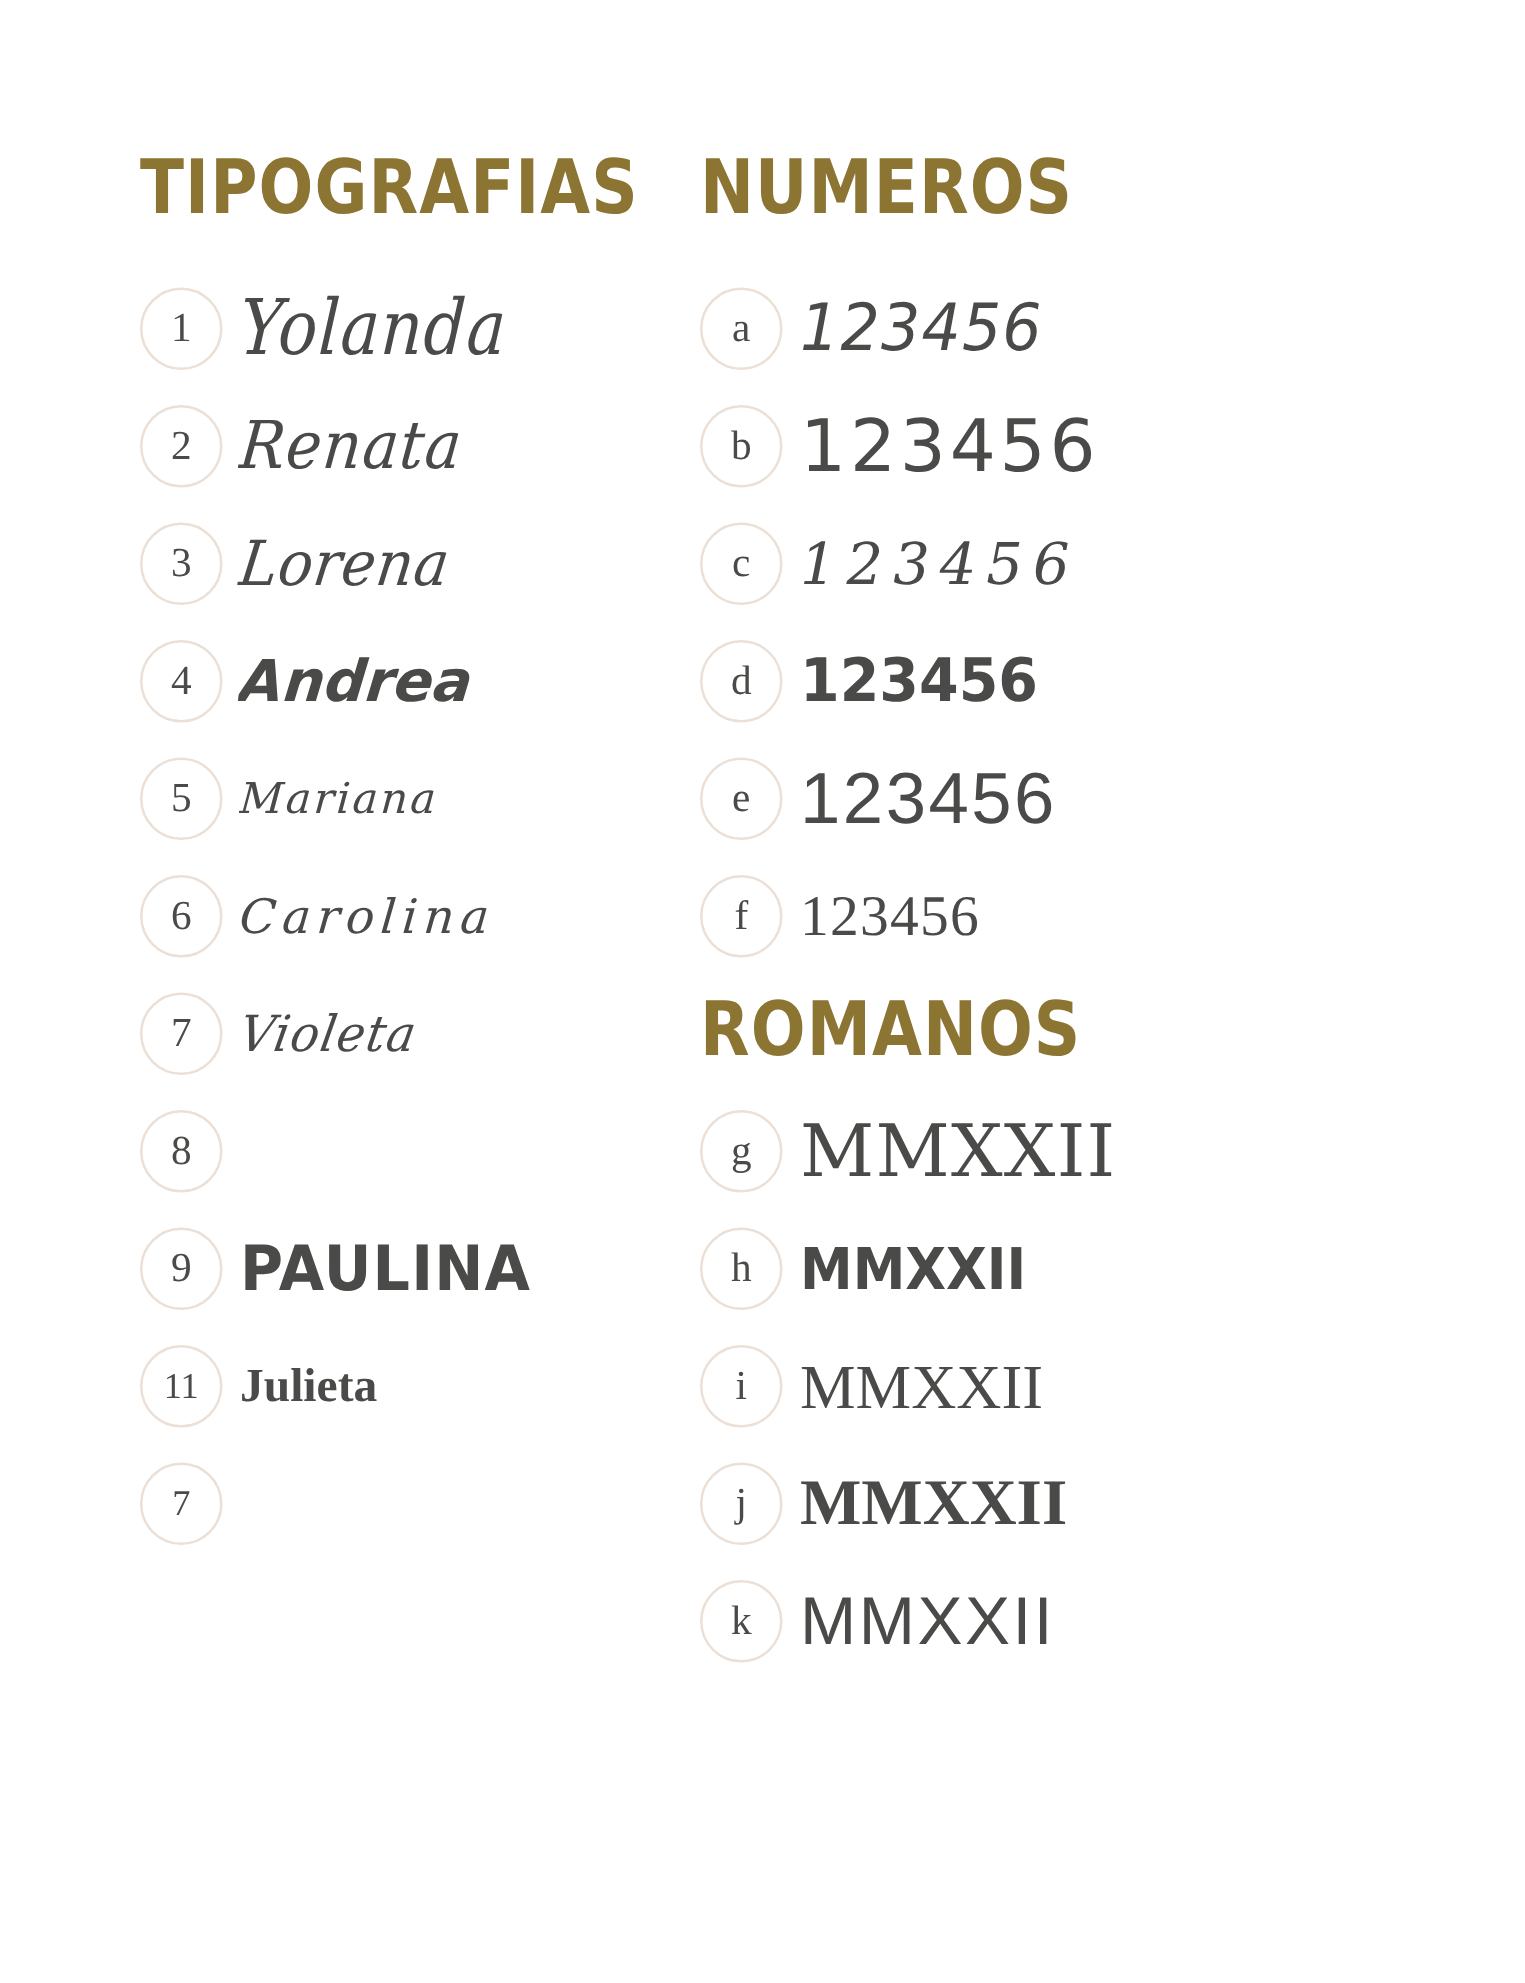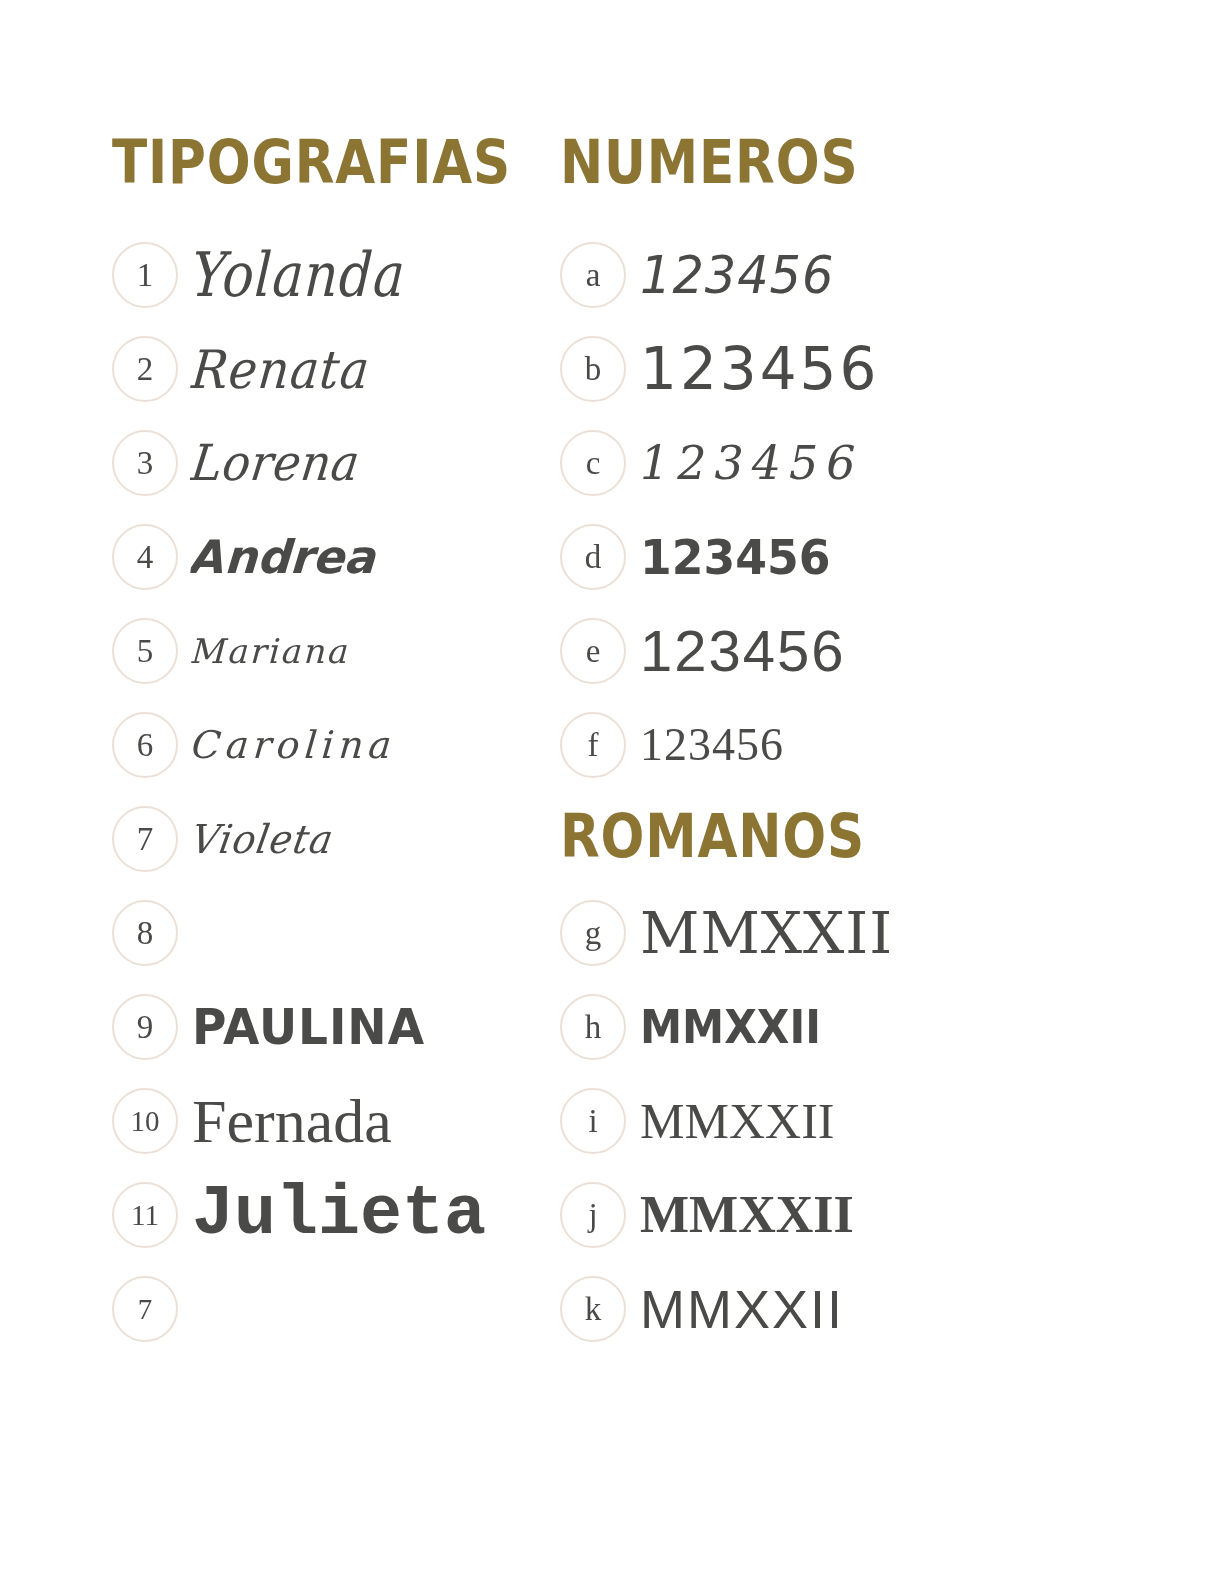--- a/index.html
+++ b/index.html
@@ -17,21 +17,21 @@
 
   .sheet {
     position: relative;
     width: 1220px;
     height: 1586px;
     background: #fff;
   }
 
   .columns {
     position: absolute;
-    top: 132px;
+    top: 120px;
     left: 0;
     width: 1220px;
     display: flex;
     flex-direction: row;
   }
 
   .col-left {
     width: 560px;
     padding-left: 112px;
     box-sizing: border-box;
@@ -162,23 +162,23 @@
     letter-spacing: 1px;
     transform: scaleX(0.94);
     transform-origin: left center;
   }
   .s-fernada {
     font-family: "Liberation Serif", serif;
     font-size: 62px;
     letter-spacing: 0px;
   }
   .s-julieta {
-    font-family: Liberation Mono, monospace;
-    font-weight: bold;
-    font-size: 70px;
+    font-family: Liberation Serif, serif;
+    font-weight: bold;
+    font-size: 38px;
     letter-spacing: 0px;
   }
   .s-beatriz {
     font-family: "Liberation Sans", sans-serif;
     font-size: 62px;
     letter-spacing: 0px;
   }
 
   
   .n-a {
@@ -294,24 +294,20 @@
 
       <div class="row">
         <div class="bullet">8</div>
       </div>
 
       <div class="row">
         <div class="bullet">9</div>
         <div class="sample s-paulina">PAULINA</div>
       </div>
 
-      <div class="row">
-        <div class="bullet small-num">10</div>
-        <div class="sample s-fernada">Fernada</div>
-      </div>
 
       <div class="row">
         <div class="bullet small-num">11</div>
         <div class="sample s-julieta">Julieta</div>
       </div>
 
       <div class="row">
         <div class="bullet small-num">7</div>
       </div>
     </div>

